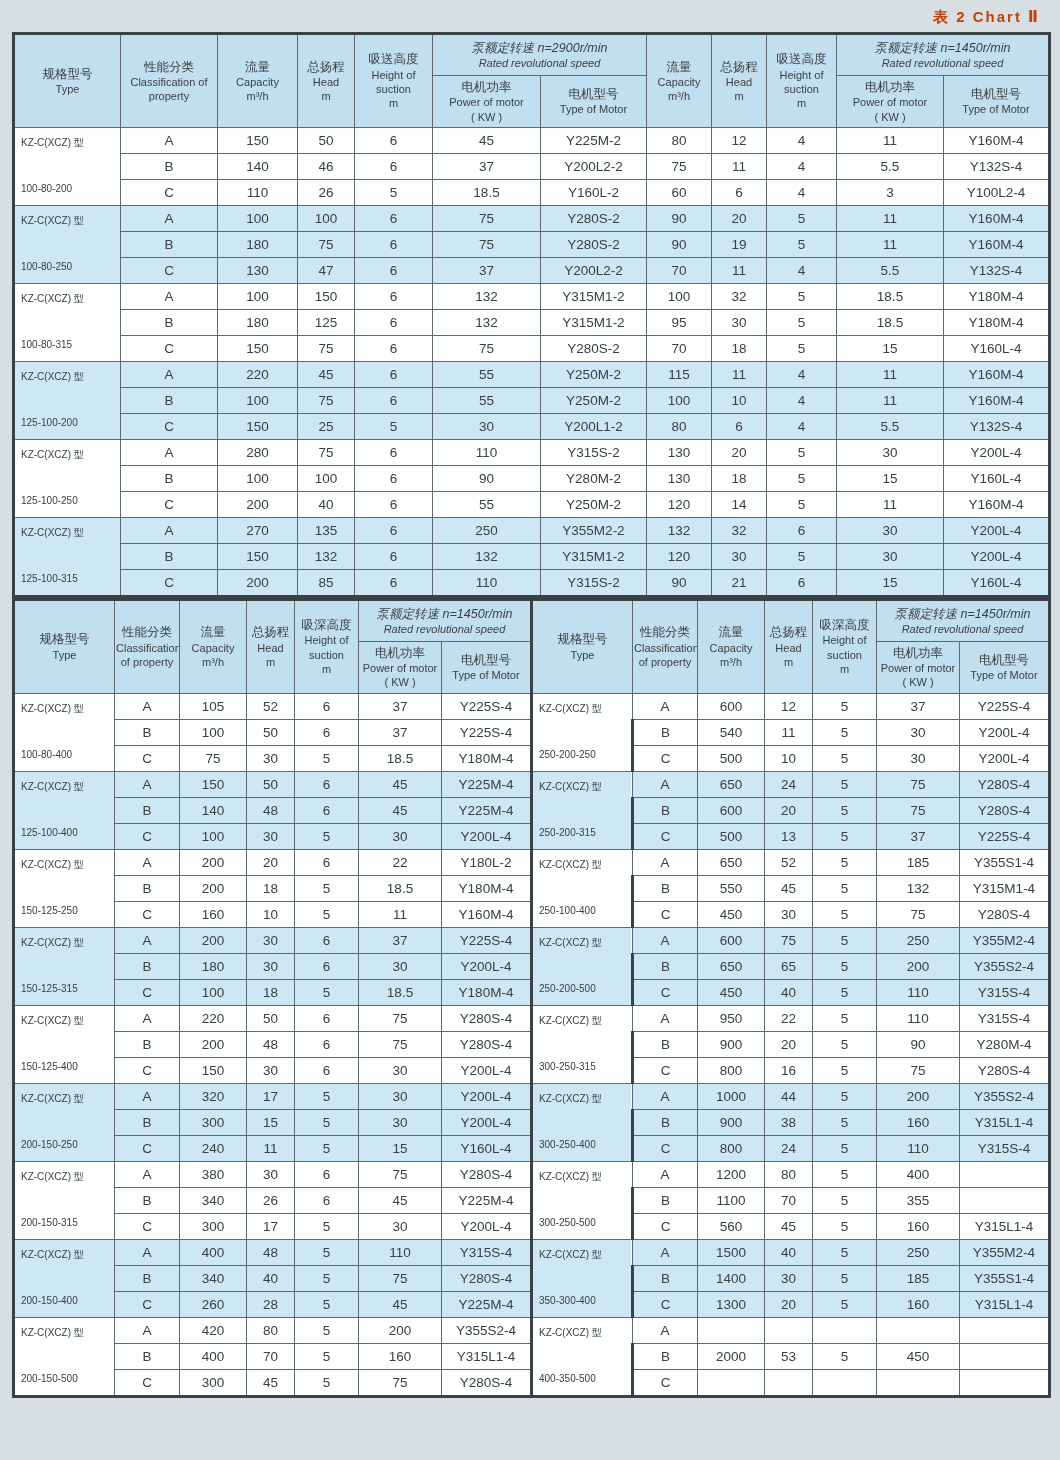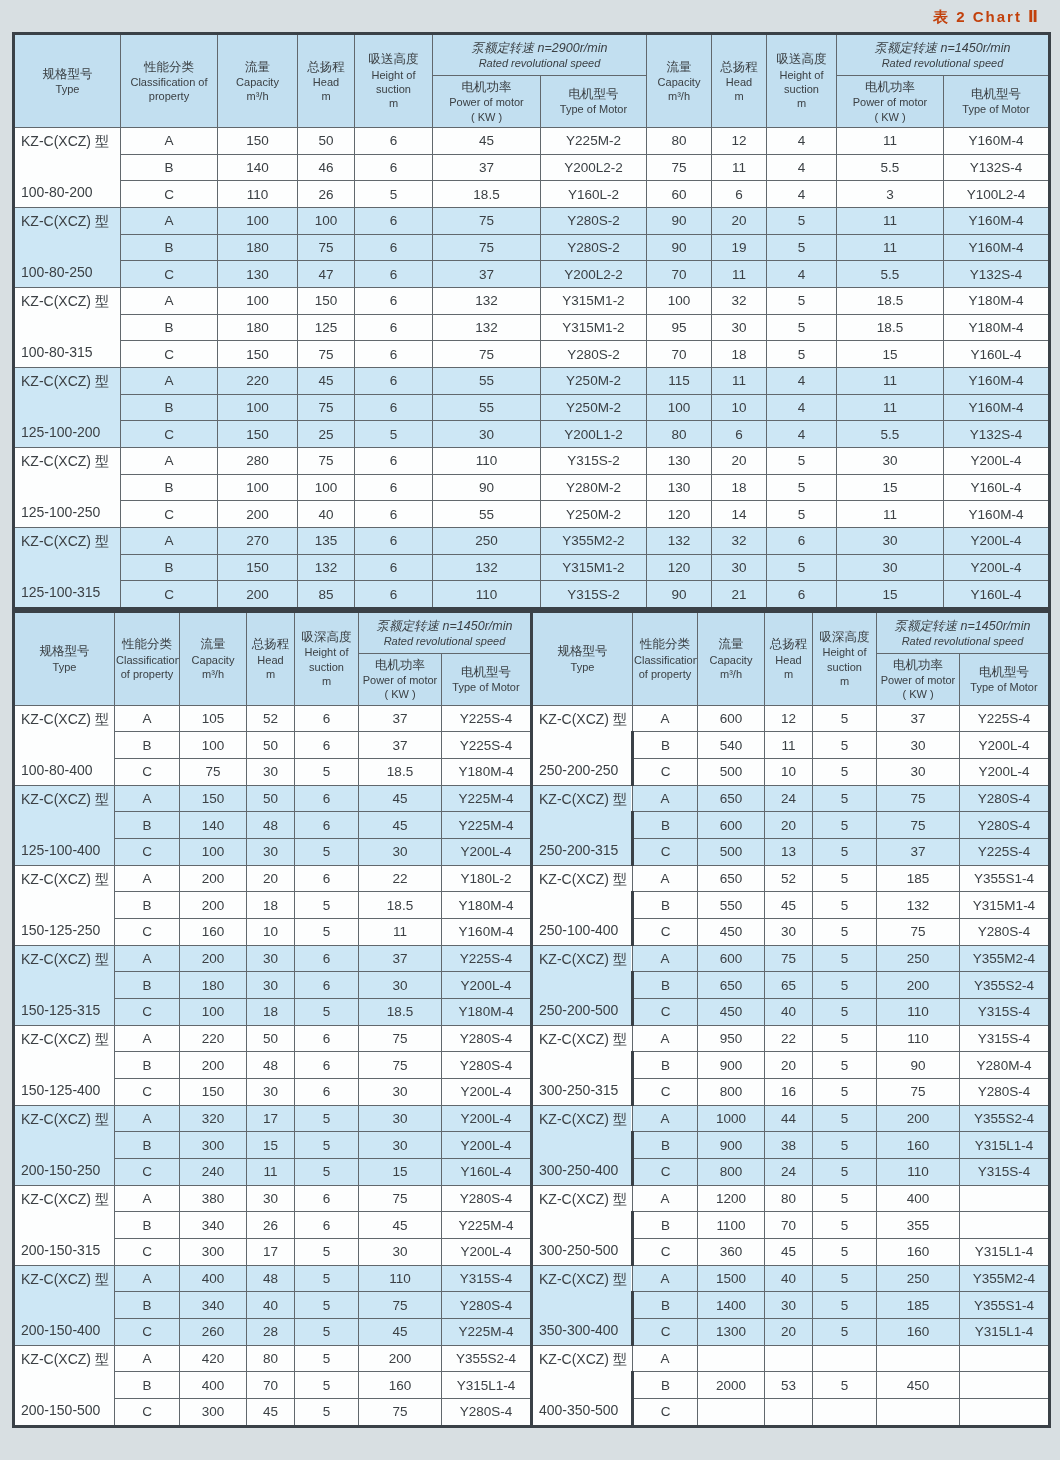--- a/index.html
+++ b/index.html
@@ -31,21 +31,21 @@
     font-weight:normal;
     font-size:11px;line-height:1.3;
     padding:3px 1px;color:#3b4044;
   }
   th .cn{font-size:12.5px;}
   th .gap{}
   td{font-size:13.5px;height:25px;padding:0 2px;color:#3b4044;}
   td.plain{background:#fdfefe;}
   td.shade{background:#cde7f5;}
   td.type-cell{
-    text-align:left;font-size:14px;
+    text-align:left;font-size:10px;
     padding:5px 2px 5px 6px;line-height:1.25;
   }
   td.type-cell .size-line{margin-top:34px;}
   .divider{border-left:3px solid #3a4147 !important;}
   th.speed-h{height:34px;font-style:italic;}
 </style>
 </head>
 <body>
 
 <div class="sheet">
@@ -833,21 +833,21 @@
           <td class="plain"></td>
         </tr>
         <tr>
           <td class="plain">C</td>
           <td class="plain">300</td>
           <td class="plain">17</td>
           <td class="plain">5</td>
           <td class="plain">30</td>
           <td class="plain">Y200L-4</td>
           <td class="plain divider">C</td>
-          <td class="plain">360</td>
+          <td class="plain">560</td>
           <td class="plain">45</td>
           <td class="plain">5</td>
           <td class="plain">160</td>
           <td class="plain">Y315L1-4</td>
         </tr>
         <tr>
           <td rowspan="3" class="type-cell shade">
             <div>KZ-C(XCZ) 型</div>
             <div class="size-line">200-150-400</div>
           </td>

